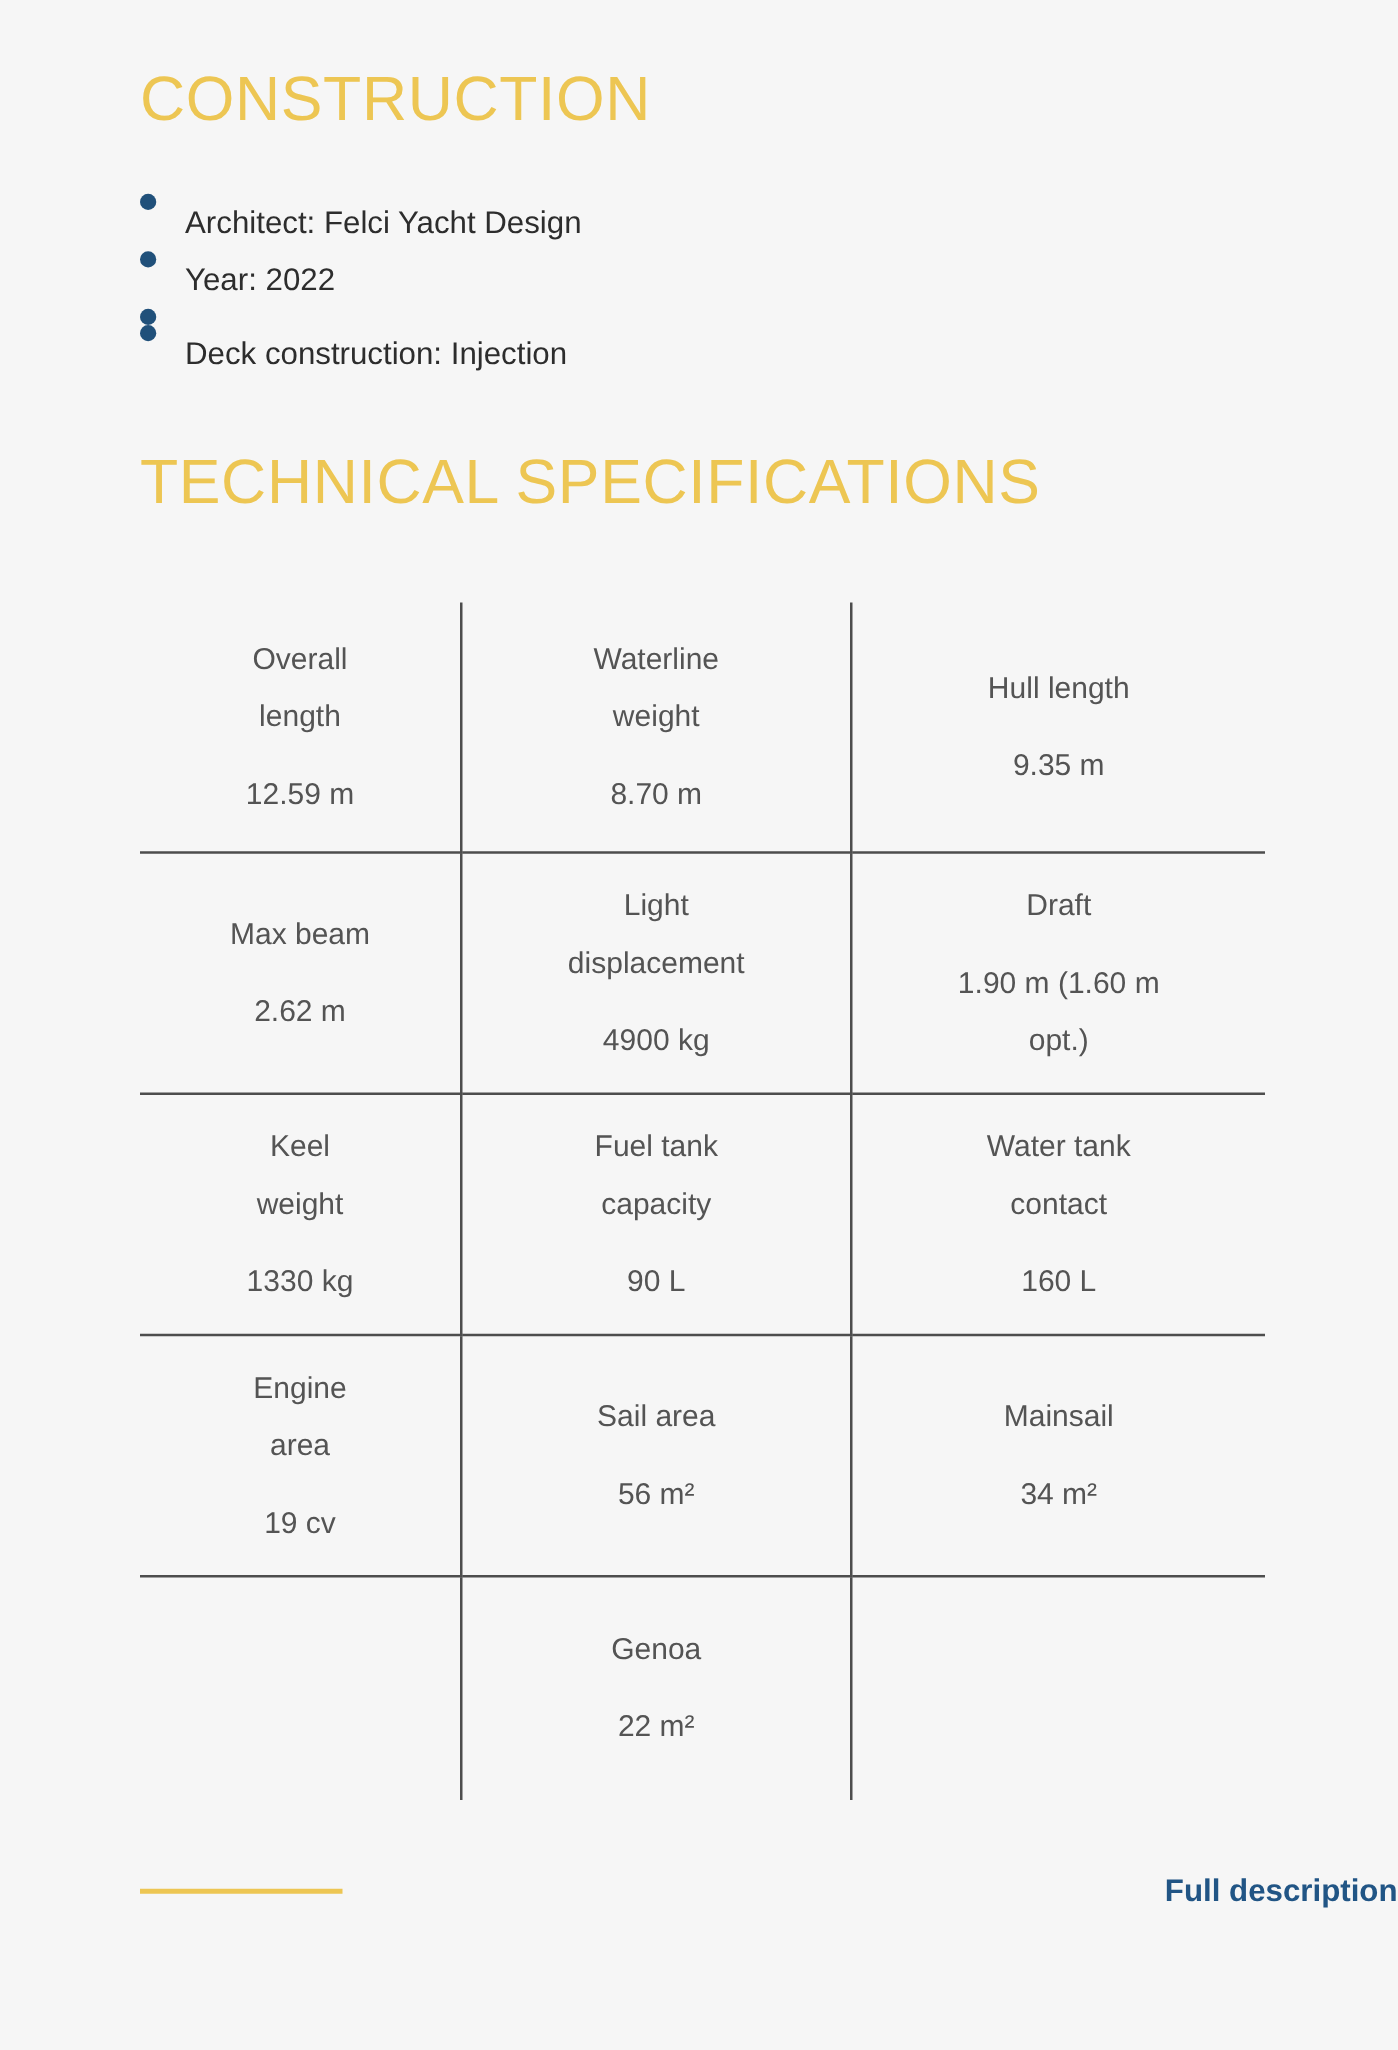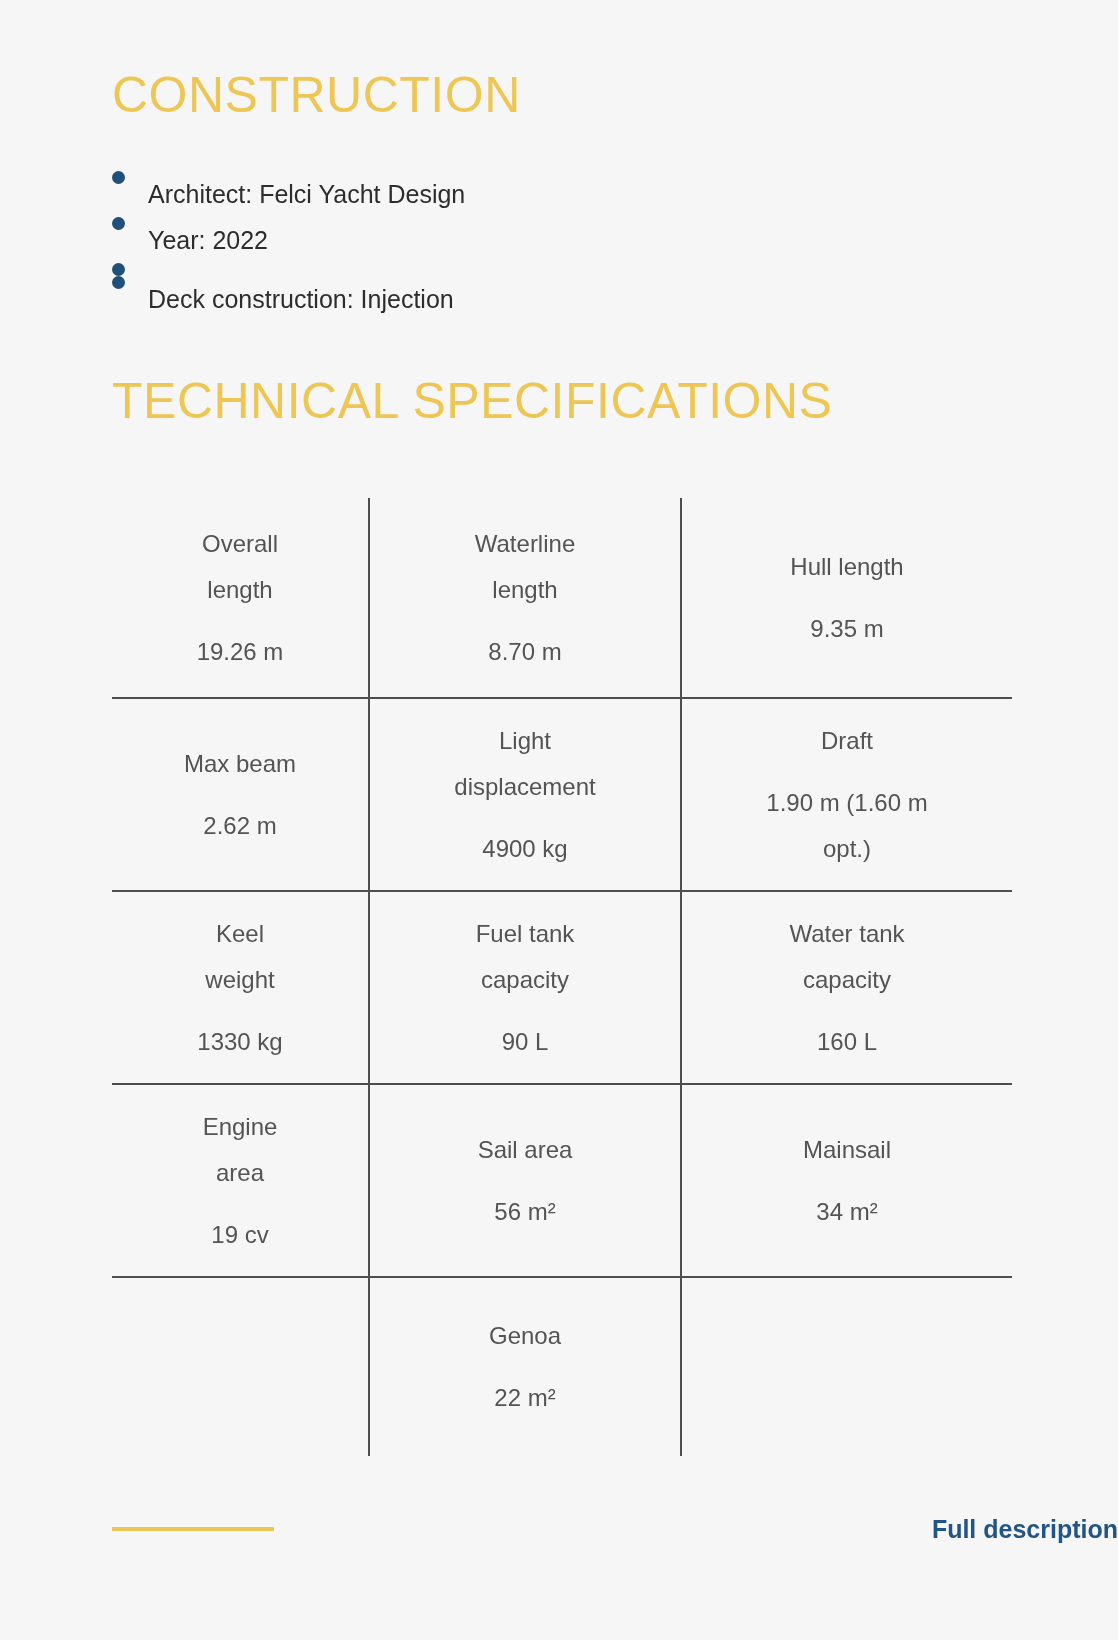--- a/index.html
+++ b/index.html
@@ -15,21 +15,21 @@
   html,body{margin:0;padding:0;}
   body{
     width:1118px;
     height:1640px;
     background:var(--background);
     font-family:"Liberation Sans", sans-serif;
     overflow:hidden;
   }
   .content{
     padding-left:112px;
-    padding-top:69px;
+    padding-top:53px;
   }
   .section-title{
     margin:0;
     font-size:50px;
     line-height:52px;
     font-weight:400;
     letter-spacing:0.5px;
     color:var(--accent-yellow);
   }
   .bullet-list{
@@ -131,35 +131,35 @@
       <li class="bullet-item">
         <span class="bullet"></span>
         <span>Deck construction: Injection</span>
       </li>
     </ul>
 
   <h2 class="section-title title-specs">TECHNICAL SPECIFICATIONS</h2>
 
   <div class="spec-table">
       <div class="spec-cell col-0 has-bottom"><div class="spec-label">Overall
-length</div><div class="spec-value">19.26 m</div></div>
+length</div><div class="spec-value">12.59 m</div></div>
       <div class="spec-cell col-1 has-bottom"><div class="spec-label">Waterline
-length</div><div class="spec-value">8.70 m</div></div>
+weight</div><div class="spec-value">8.70 m</div></div>
       <div class="spec-cell col-2 has-bottom"><div class="spec-label">Hull length</div><div class="spec-value">9.35 m</div></div>
       <div class="spec-cell col-0 has-bottom"><div class="spec-label">Max beam</div><div class="spec-value">2.62 m</div></div>
       <div class="spec-cell col-1 has-bottom"><div class="spec-label">Light
 displacement</div><div class="spec-value">4900 kg</div></div>
       <div class="spec-cell col-2 has-bottom"><div class="spec-label">Draft</div><div class="spec-value">1.90 m (1.60 m
 opt.)</div></div>
       <div class="spec-cell col-0 has-bottom"><div class="spec-label">Keel
 weight</div><div class="spec-value">1330 kg</div></div>
       <div class="spec-cell col-1 has-bottom"><div class="spec-label">Fuel tank
 capacity</div><div class="spec-value">90 L</div></div>
       <div class="spec-cell col-2 has-bottom"><div class="spec-label">Water tank
-capacity</div><div class="spec-value">160 L</div></div>
+contact</div><div class="spec-value">160 L</div></div>
       <div class="spec-cell col-0 has-bottom"><div class="spec-label">Engine
 area</div><div class="spec-value">19 cv</div></div>
       <div class="spec-cell col-1 has-bottom"><div class="spec-label">Sail area</div><div class="spec-value">56 m²</div></div>
       <div class="spec-cell col-2 has-bottom"><div class="spec-label">Mainsail</div><div class="spec-value">34 m²</div></div>
       <div class="spec-cell col-0 empty"><div class="spec-label"></div><div class="spec-value"></div></div>
       <div class="spec-cell col-1"><div class="spec-label">Genoa</div><div class="spec-value">22 m²</div></div>
       <div class="spec-cell col-2 empty"><div class="spec-label"></div><div class="spec-value"></div></div>
     </div>
 
   <div class="footer-row">

